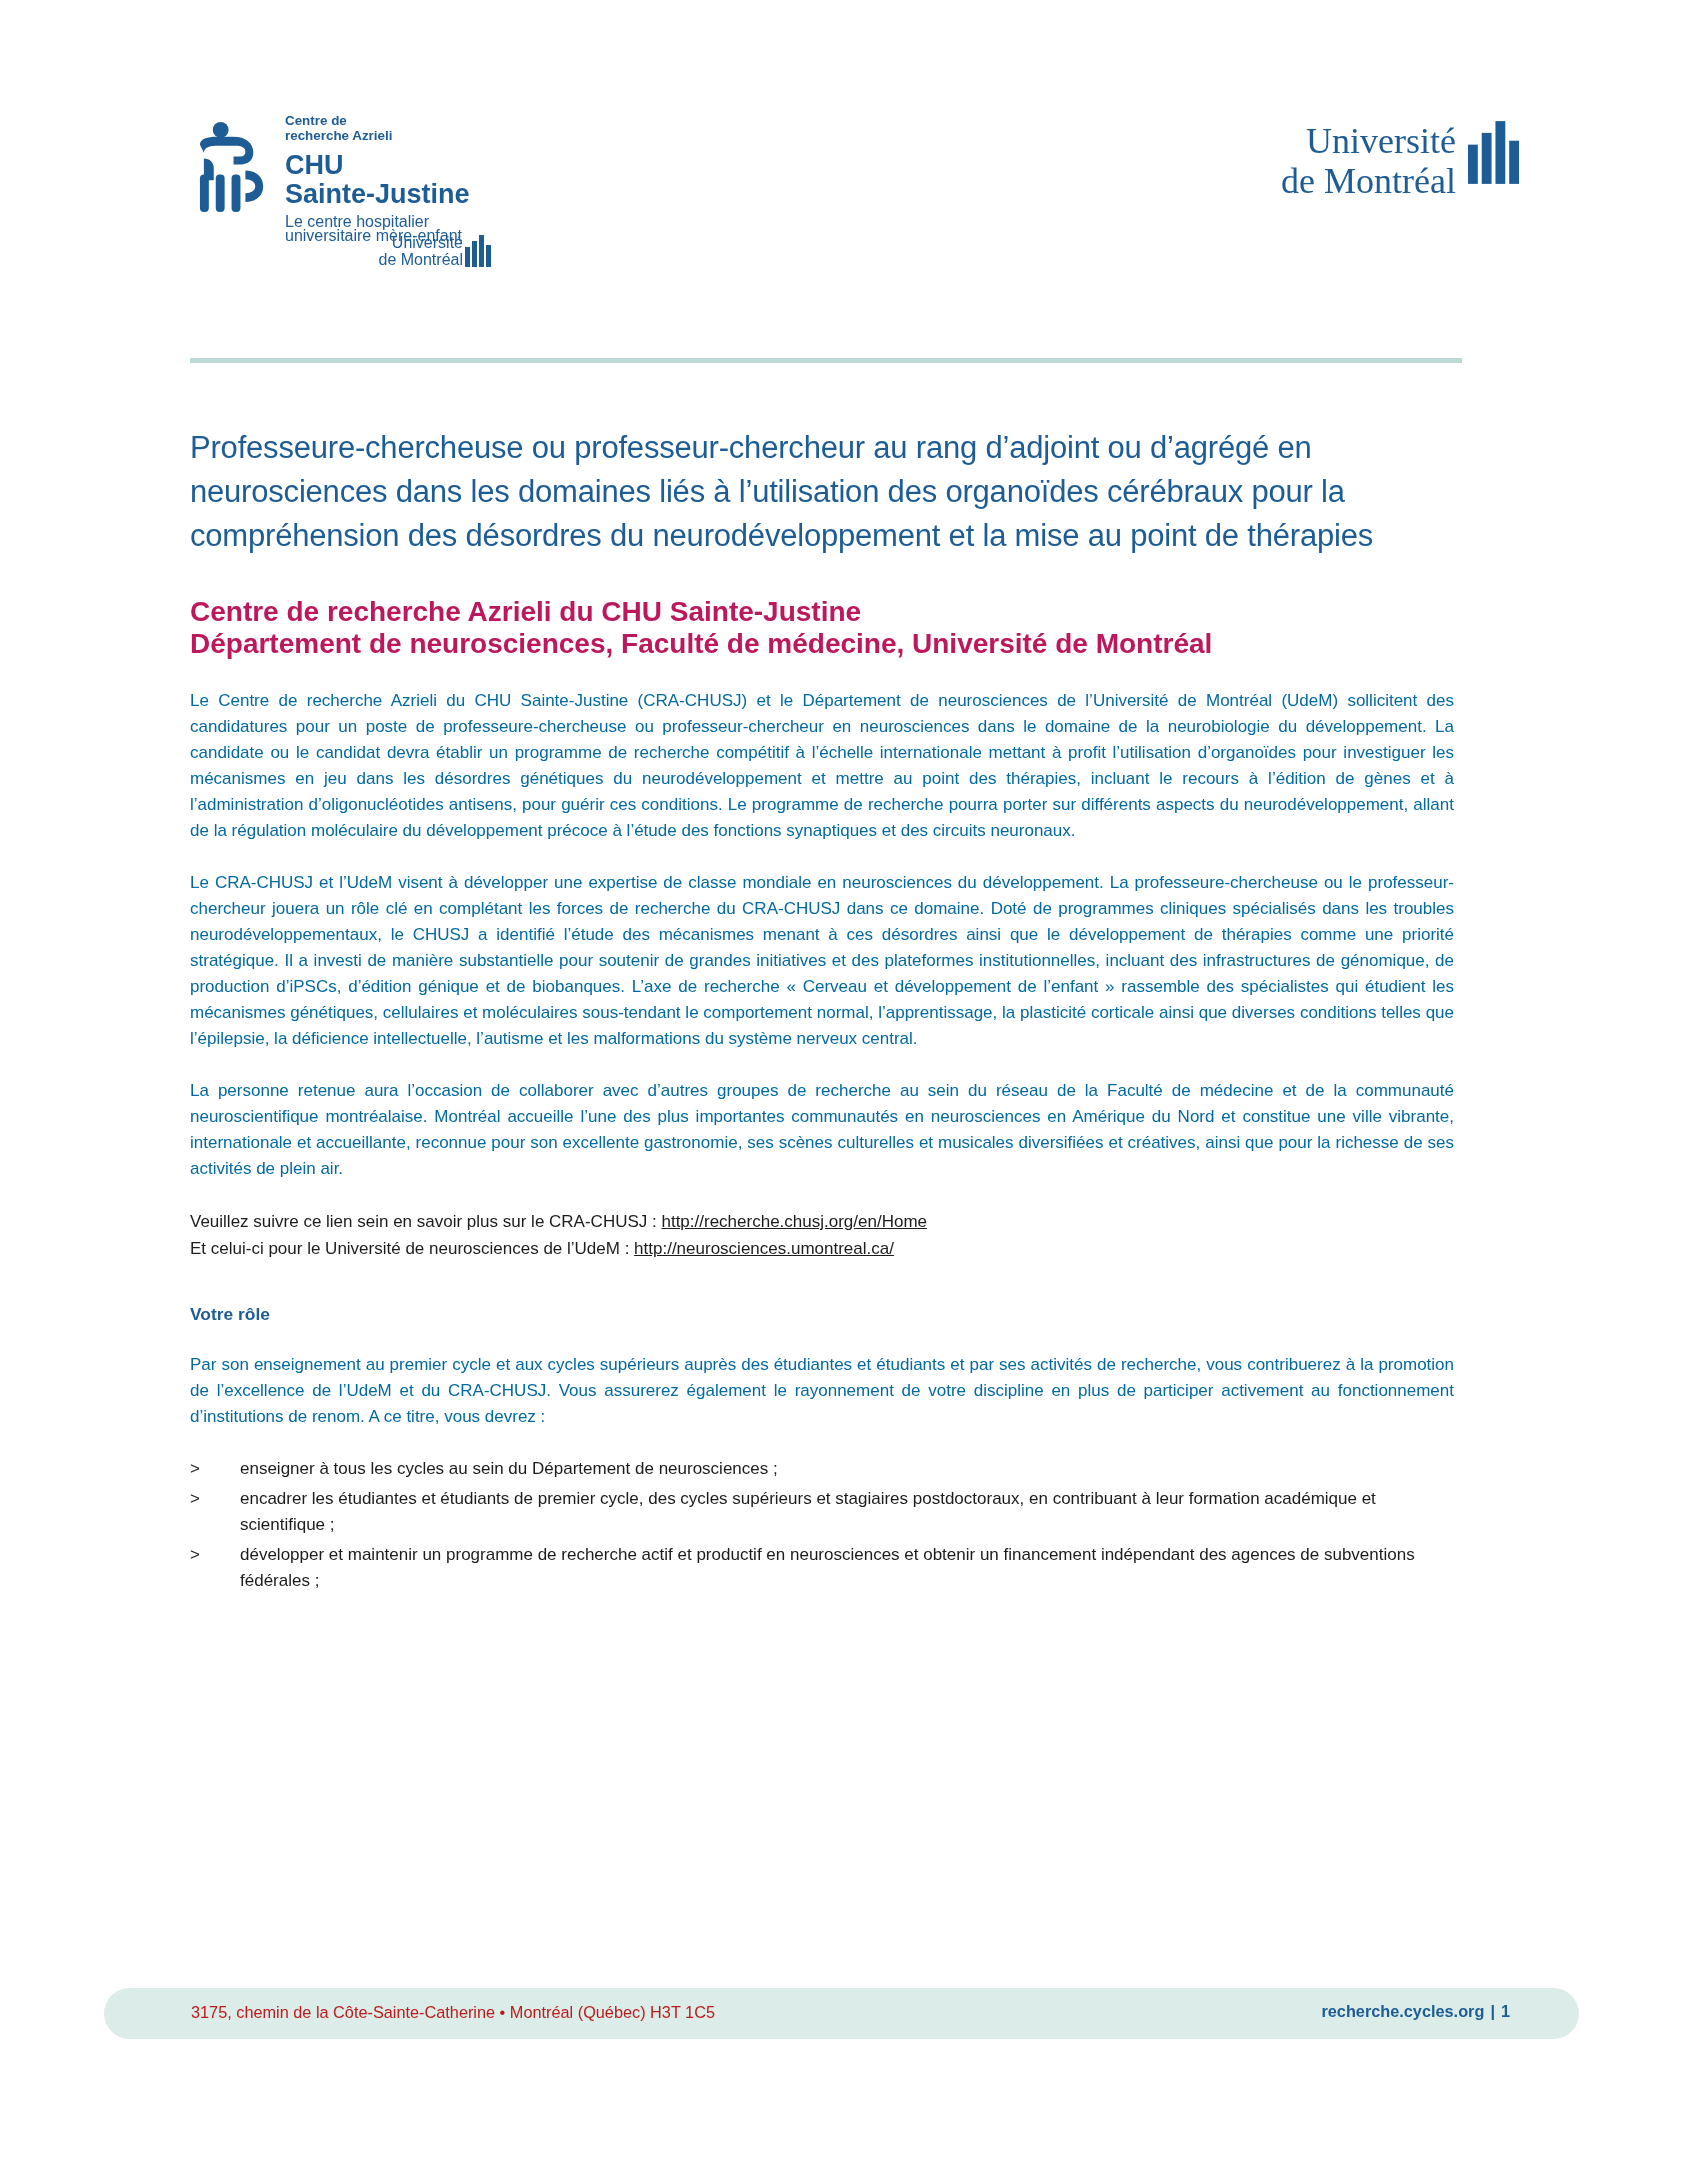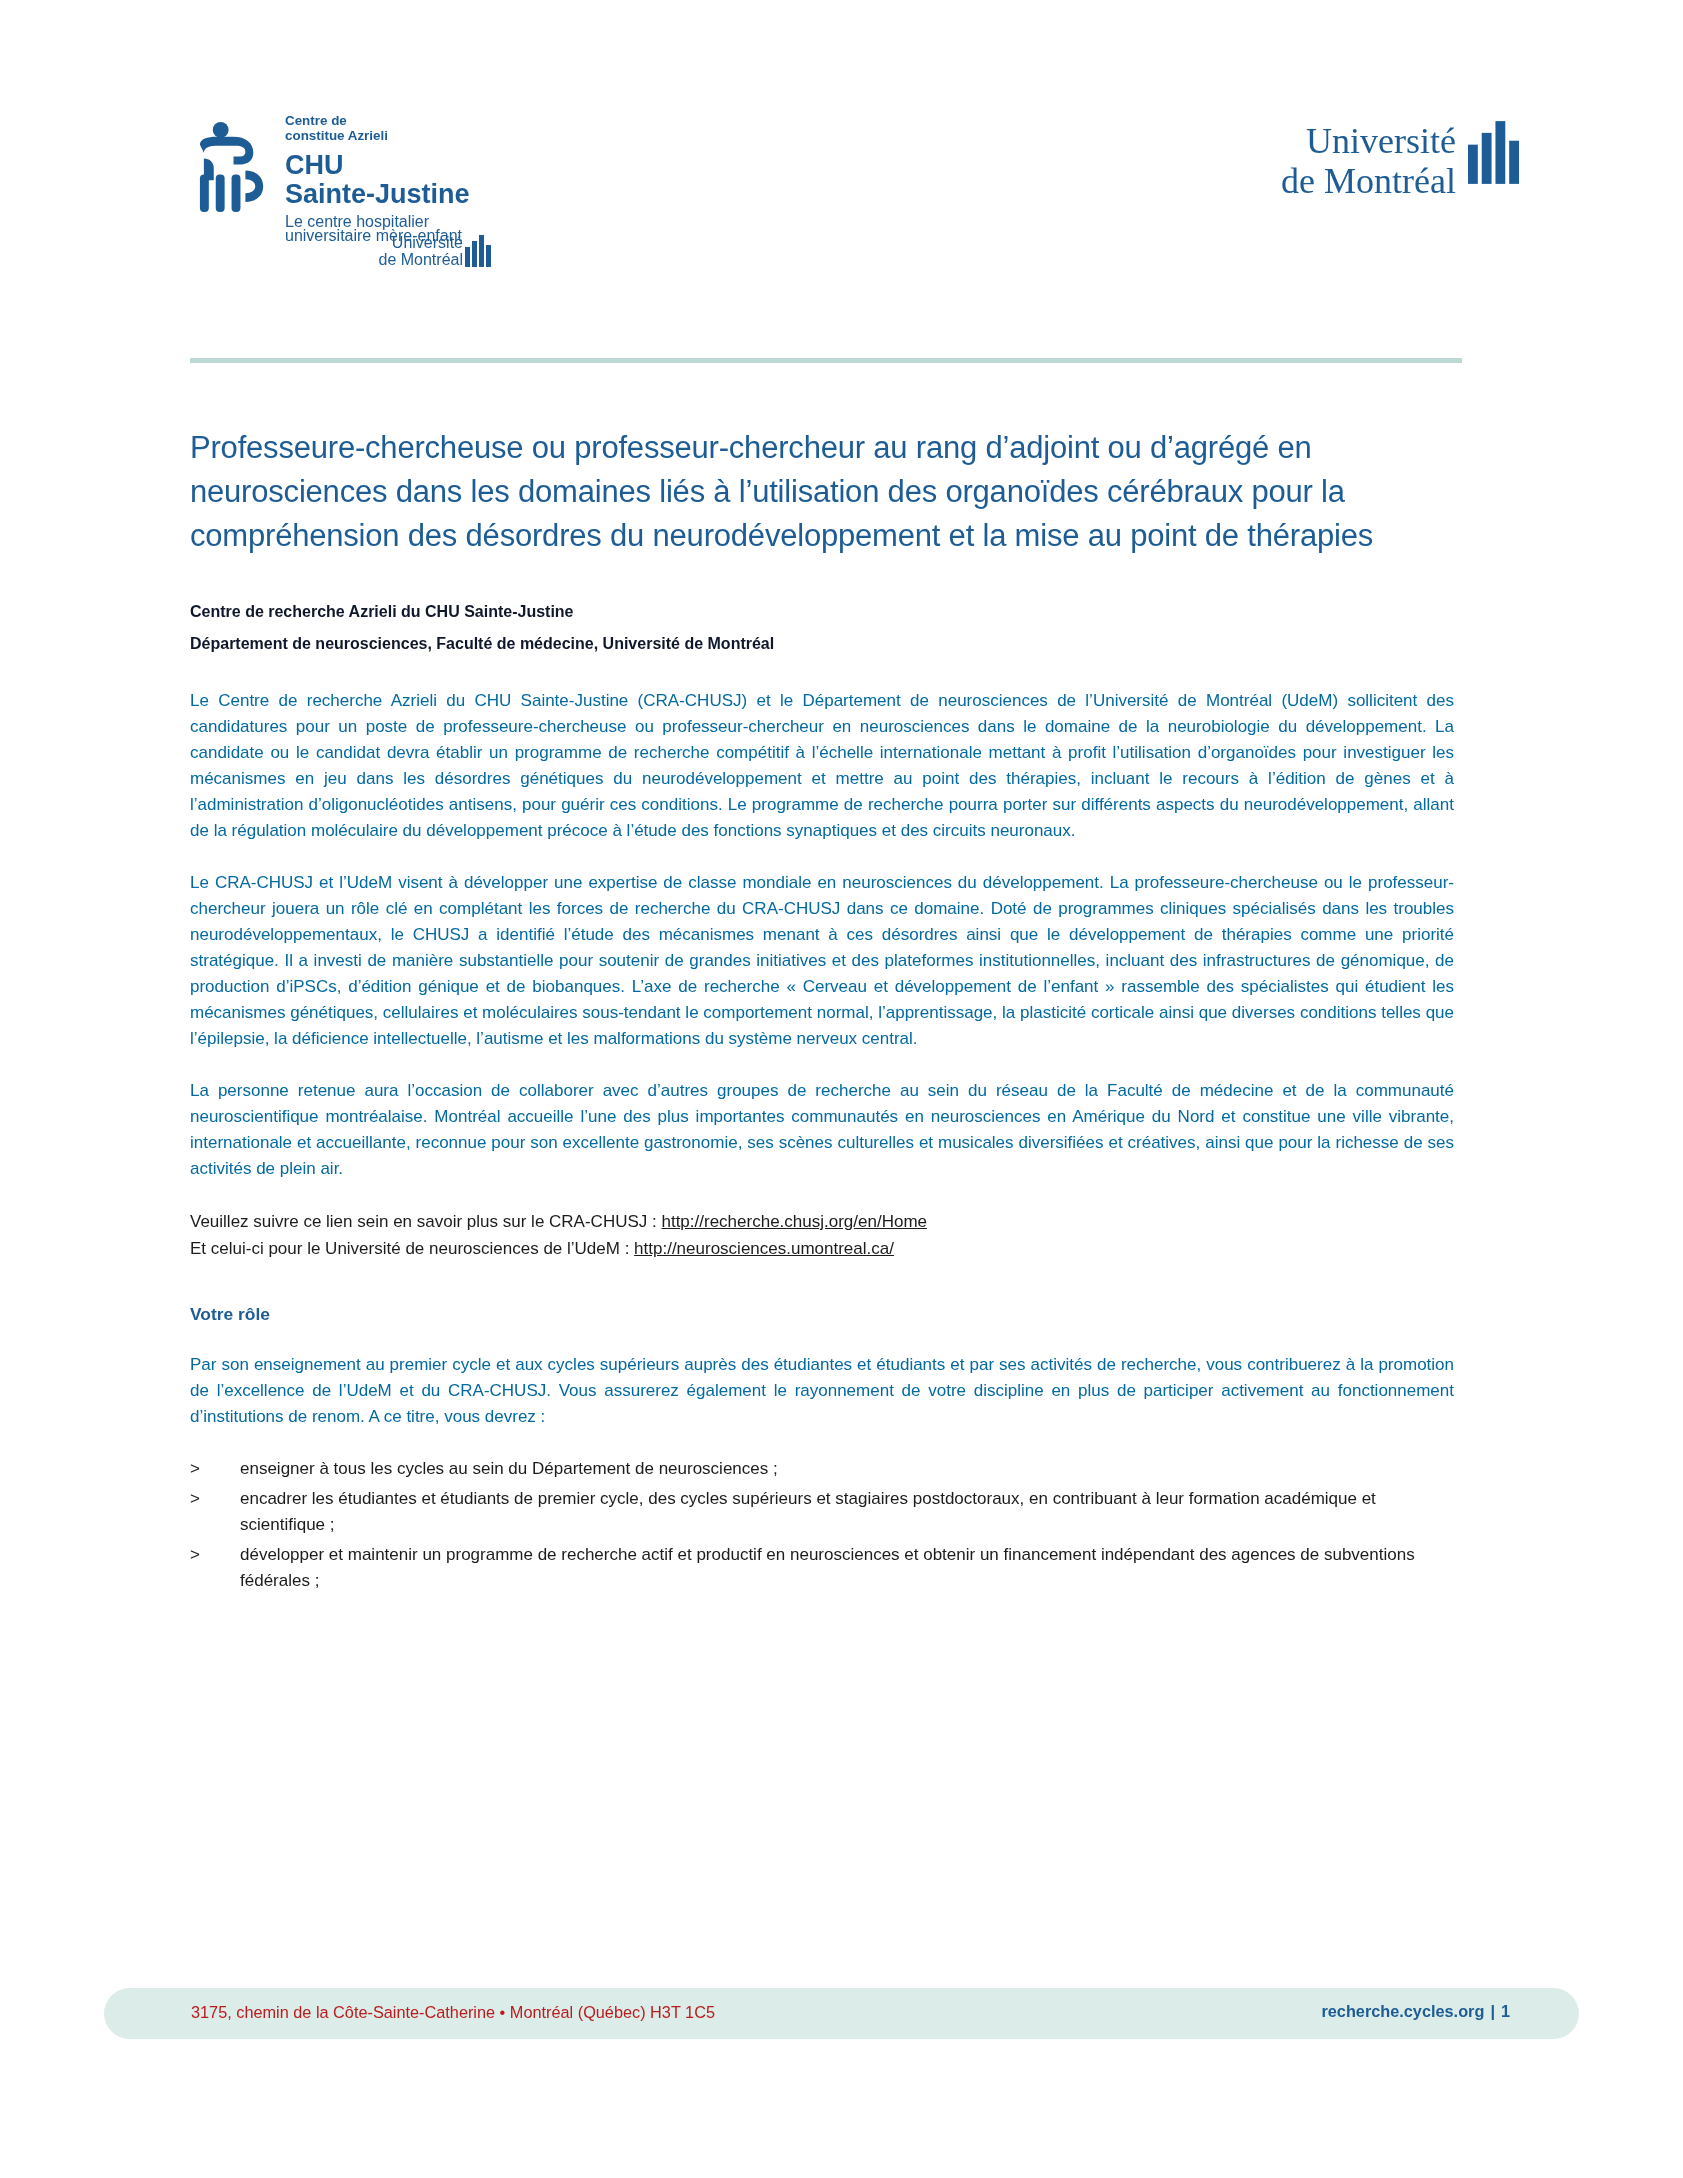--- a/index.html
+++ b/index.html
@@ -147,24 +147,24 @@
   h1.doc-title {
     margin: 0 0 38px 0;
     font-size: 31px;
     line-height: 44px;
     font-weight: normal;
     color: #1d5c94;
     letter-spacing: -0.2px;
   }
   .subtitle {
     margin: 0 0 28px 0;
-    font-size: 16px;
+    font-size: 28px;
     line-height: 32px;
     font-weight: bold;
-    color: #0f172a;
+    color: #be185d;
   }
   p.body {
     margin: 0 8px 26px 0;
     font-size: 17px;
     line-height: 26px;
     text-align: justify;
     color: #0369a1;
   }
   .links {
     margin: 0 0 30px 0;
@@ -251,21 +251,21 @@
             <path d="M10 40 C16 40 20 44 20 50 L20 62 L10 62 Z"></path>
             <rect x="6" y="56" width="9" height="38" rx="4"></rect>
             <rect x="22" y="56" width="9" height="38" rx="4"></rect>
             <rect x="38" y="56" width="9" height="38" rx="4"></rect>
             <path d="M52 52 C62 52 70 58 70 68 C70 78 62 84 52 84 L52 75 C58 75 62 72 62 68 C62 64 58 61 52 61 Z"></path>
           </g>
         </svg>
       </div>
       <div class="txt">
         <div class="t-small">Centre de</div>
-        <div class="t-small">constitue Azrieli</div>
+        <div class="t-small">recherche Azrieli</div>
         <div class="t-big">CHU</div>
         <div class="t-big" style="margin-top:0">Sainte-Justine</div>
         <div class="t-tag">Le centre hospitalier</div>
         <div class="t-tag" style="margin-top:0">universitaire mère-enfant</div>
       </div>
       <div class="udem-sub">
         <div class="l1">Université</div>
         <div class="l2">de Montréal</div>
         <div class="sig">
           <svg width="26" height="32" viewBox="0 0 26 32" xmlns="http://www.w3.org/2000/svg">

